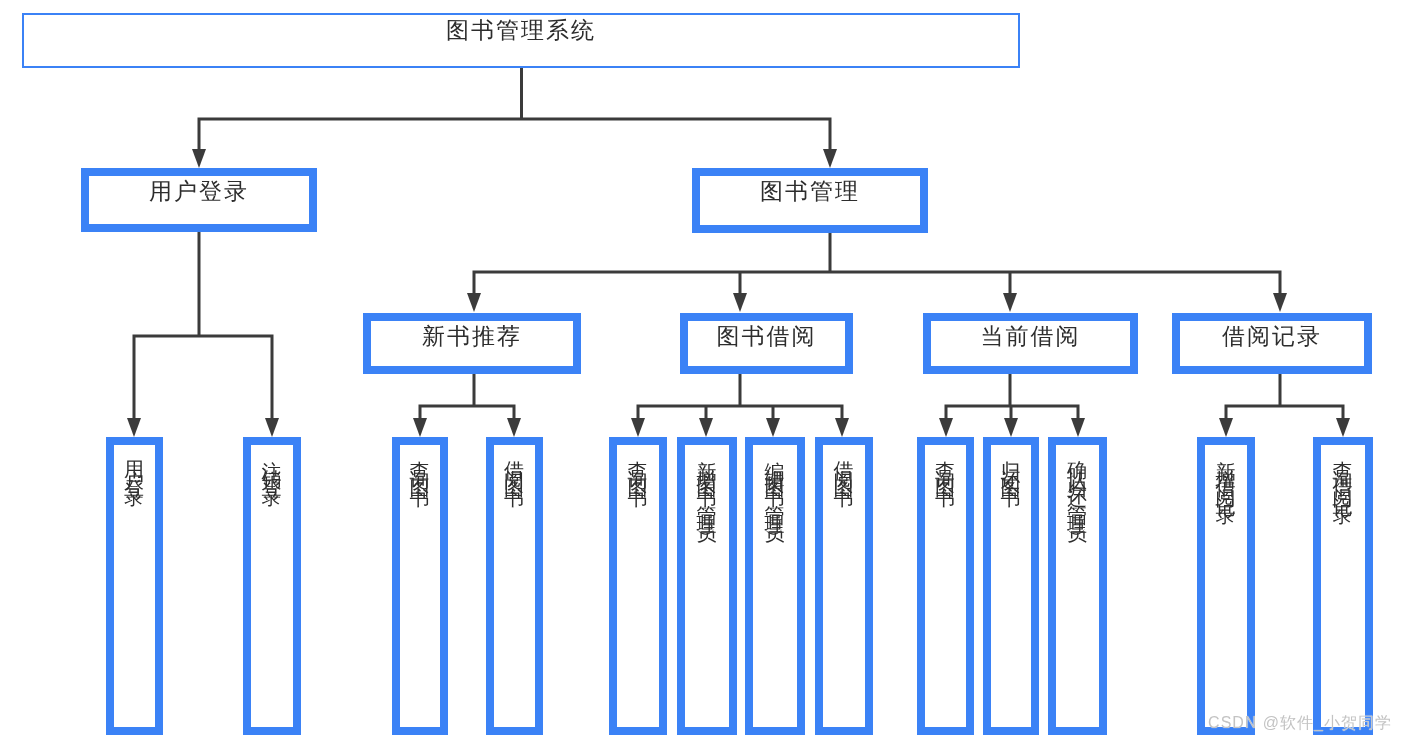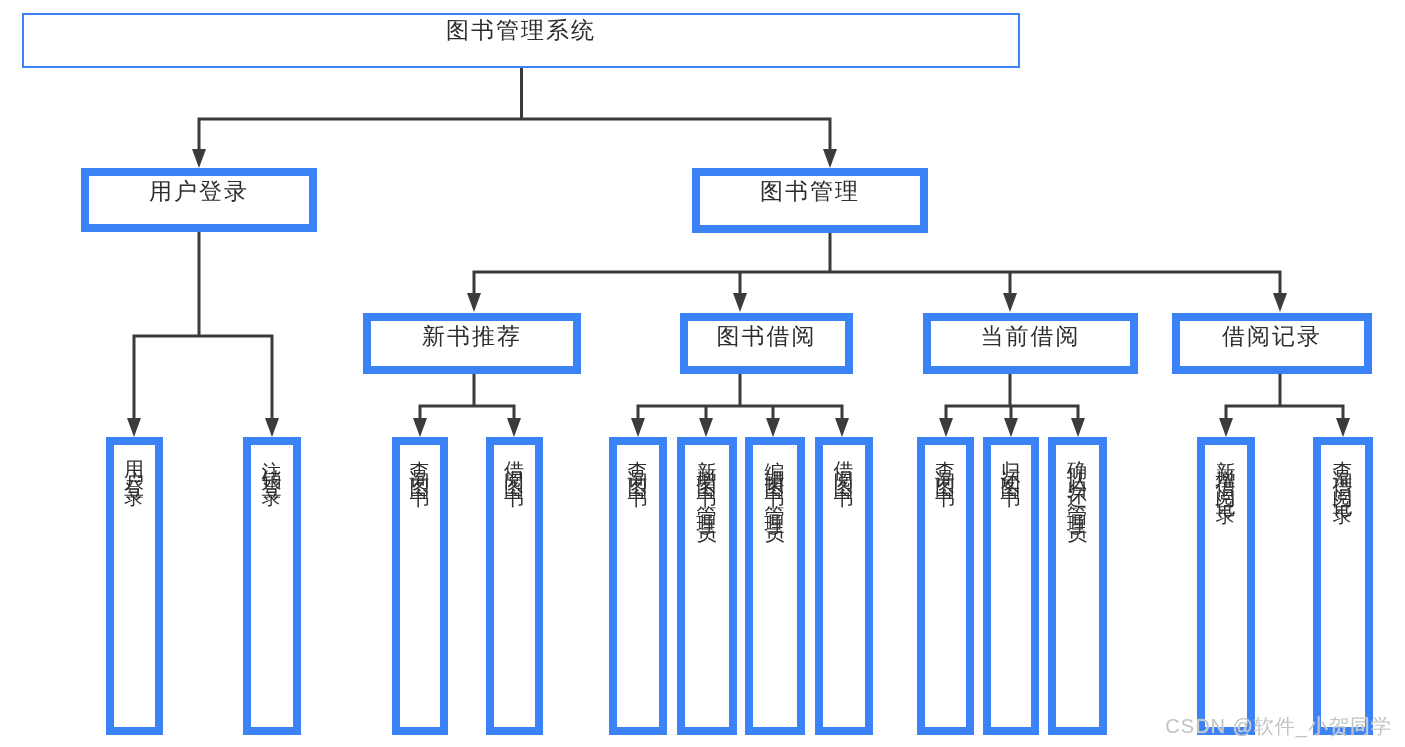--- a/index.html
+++ b/index.html
@@ -45,21 +45,21 @@
     text-orientation: mixed;
     font-size: 20px;
     letter-spacing: 9px;
     line-height: 1;
     white-space: nowrap;
   }
   .watermark {
     position: absolute;
     right: 13px;
     top: 713px;
-    font-size: 20px;
+    font-size: 16px;
     color: #c3c3c3;
     letter-spacing: 1px;
     white-space: nowrap;
     z-index: 5;
     text-shadow: 0 0 1px #ffffff;
     margin-left: 27px;
   }
 </style>
 </head>
 <body>

